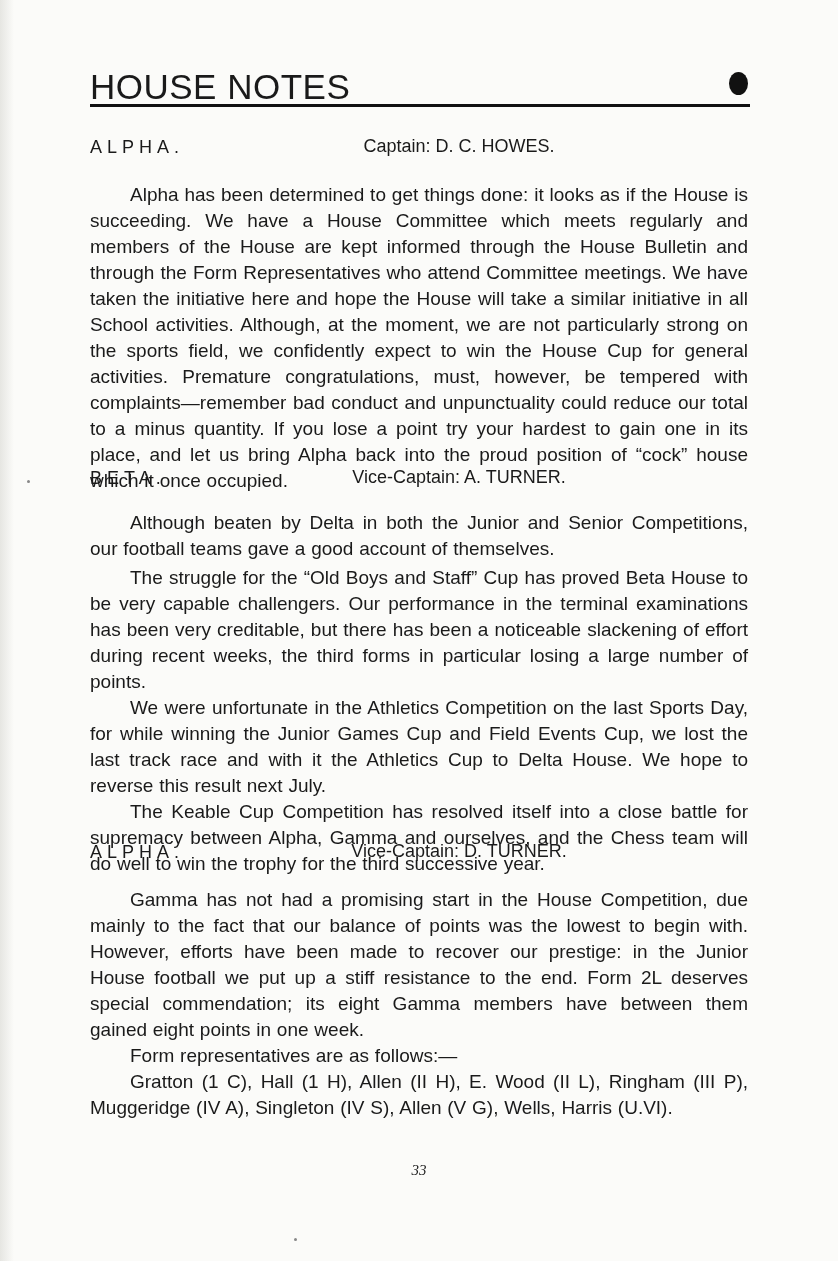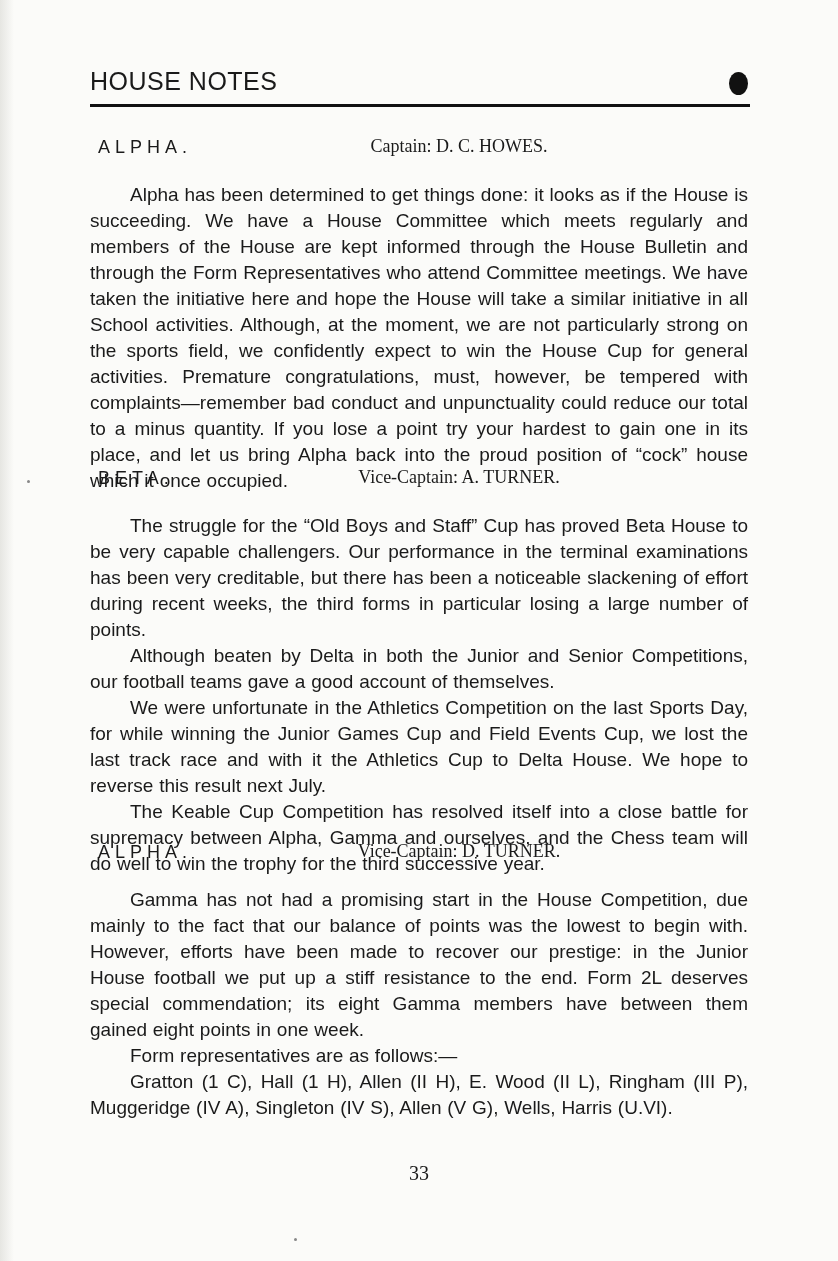--- a/index.html
+++ b/index.html
@@ -29,21 +29,21 @@
   }
   .header {
     position: relative;
     height: 42px;
     border-bottom: 3px solid #111;
   }
   .header-title {
     position: absolute;
     left: 0;
     top: 5px;
-    font-size: 25px;
+    font-size: 35px;
     letter-spacing: 0.5px;
     font-weight: normal;
   }
   .header-dot {
     position: absolute;
     right: 2px;
     top: 10px;
     width: 19px;
     height: 23px;
     border-radius: 50%;
@@ -53,51 +53,52 @@
     position: absolute;
     left: 0;
     width: 658px;
   }
   .house-row {
     position: relative;
     height: 44px;
   }
   .house-name {
     position: absolute;
-    left: 8px;
+    left: 0;
     top: 2px;
     font-size: 18px;
     letter-spacing: 5px;
   }
   .officers {
     position: absolute;
     left: 0;
     right: 0;
     top: 0;
     text-align: center;
     font-size: 18px;
     line-height: 22px;
   }
-  .officers div { padding-left: 80px; font-family: Liberation Serif, serif; }
+  .officers div { padding-left: 80px; }
   .para {
     margin: 0;
     font-size: 19px;
     line-height: 26px;
     text-align: justify;
     text-indent: 40px;
     word-spacing: 0.5px;
   }
   .page-number {
     position: absolute;
     left: 0;
     width: 838px;
     top: 1162px;
     text-align: center;
     font-family: "Liberation Serif", "DejaVu Serif", serif;
-    font-size: 20px;
+    font-size: 15px;
+    font-style: italic;
   }
   .speck {
     position: absolute;
     width: 3px; height: 3px;
     border-radius: 50%;
     background: #888;
   }
 </style>
 </head>
 <body>
@@ -120,22 +121,22 @@
     <p class="para" style="margin-top:3px;">Alpha has been determined to get things done: it looks as if the House is succeeding.  We have a House Committee which meets regularly and members of the House are kept informed through the House Bulletin and through the Form Representatives who attend Committee meetings. We have taken the initiative here and hope the House will take a similar initiative in all School activities.  Although, at the moment, we are not particularly strong on the sports field, we confidently expect to win the House Cup for general activities.  Premature congratulations, must, however, be tempered with complaints—remember bad conduct and unpunctuality could reduce our total to a minus quantity.  If you lose a point try your hardest to gain one in its place, and let us bring Alpha back into the proud position of “cock” house which it once occupied.</p>
   </div>
 
   <div class="section" style="top:404px;">
     <div class="house-row">
       <span class="house-name">BETA.</span>
       <div class="officers">
         <div>Vice-Captain: A. TURNER.</div>
       </div>
     </div>
+    <p class="para">Although beaten by Delta in both the Junior and Senior Competitions, our football teams gave a good account of themselves.</p>
     <p class="para" style="margin-top:3px;">The struggle for the “Old Boys and Staff” Cup has proved Beta House to be very capable challengers.  Our performance in the terminal examinations has been very creditable, but there has been a noticeable slackening of effort during recent weeks, the third forms in particular losing a large number of points.</p>
-    <p class="para">Although beaten by Delta in both the Junior and Senior Competitions, our football teams gave a good account of themselves.</p>
     <p class="para">We were unfortunate in the Athletics Competition on the last Sports Day, for while winning the Junior Games Cup and Field Events Cup, we lost the last track race and with it the Athletics Cup to Delta House.  We hope to reverse this result next July.</p>
     <p class="para">The Keable Cup Competition has resolved itself into a close battle for supremacy between Alpha, Gamma and ourselves, and the Chess team will do well to win the trophy for the third successive year.</p>
   </div>
 
   <div class="section" style="top:778px;">
     <div class="house-row">
       <span class="house-name">ALPHA.</span>
       <div class="officers">
         <div>Vice-Captain: D. TURNER.</div>
       </div>

